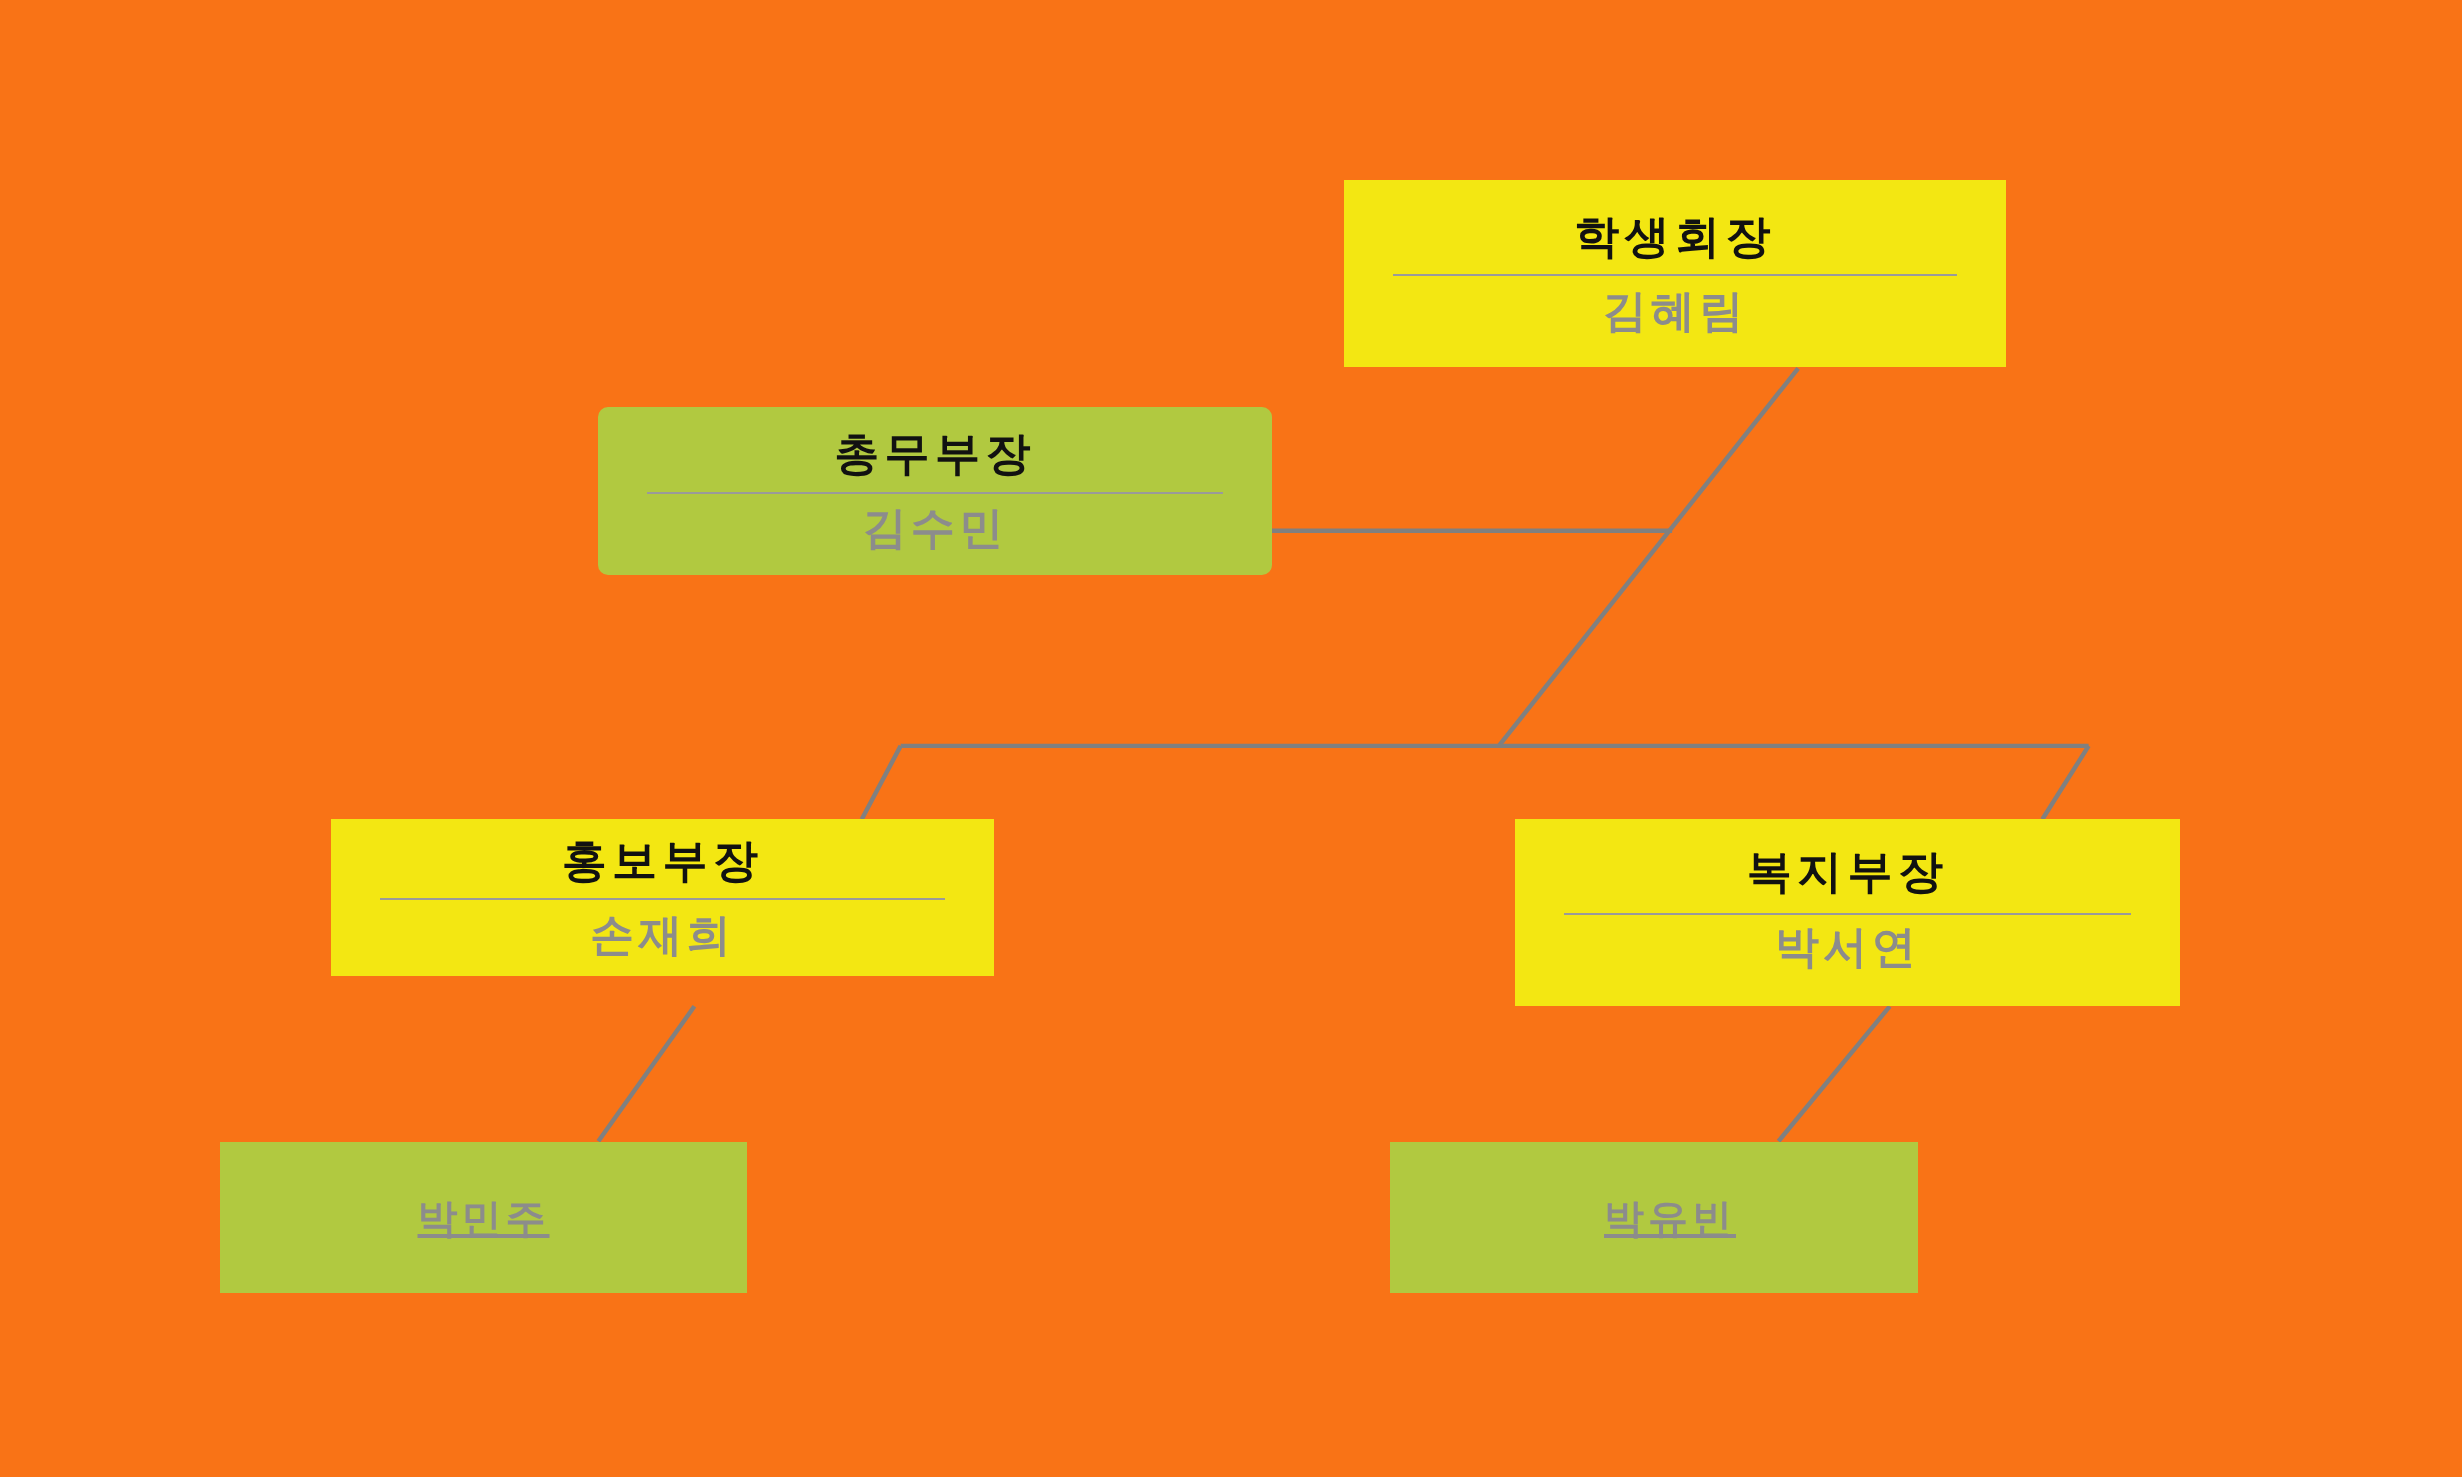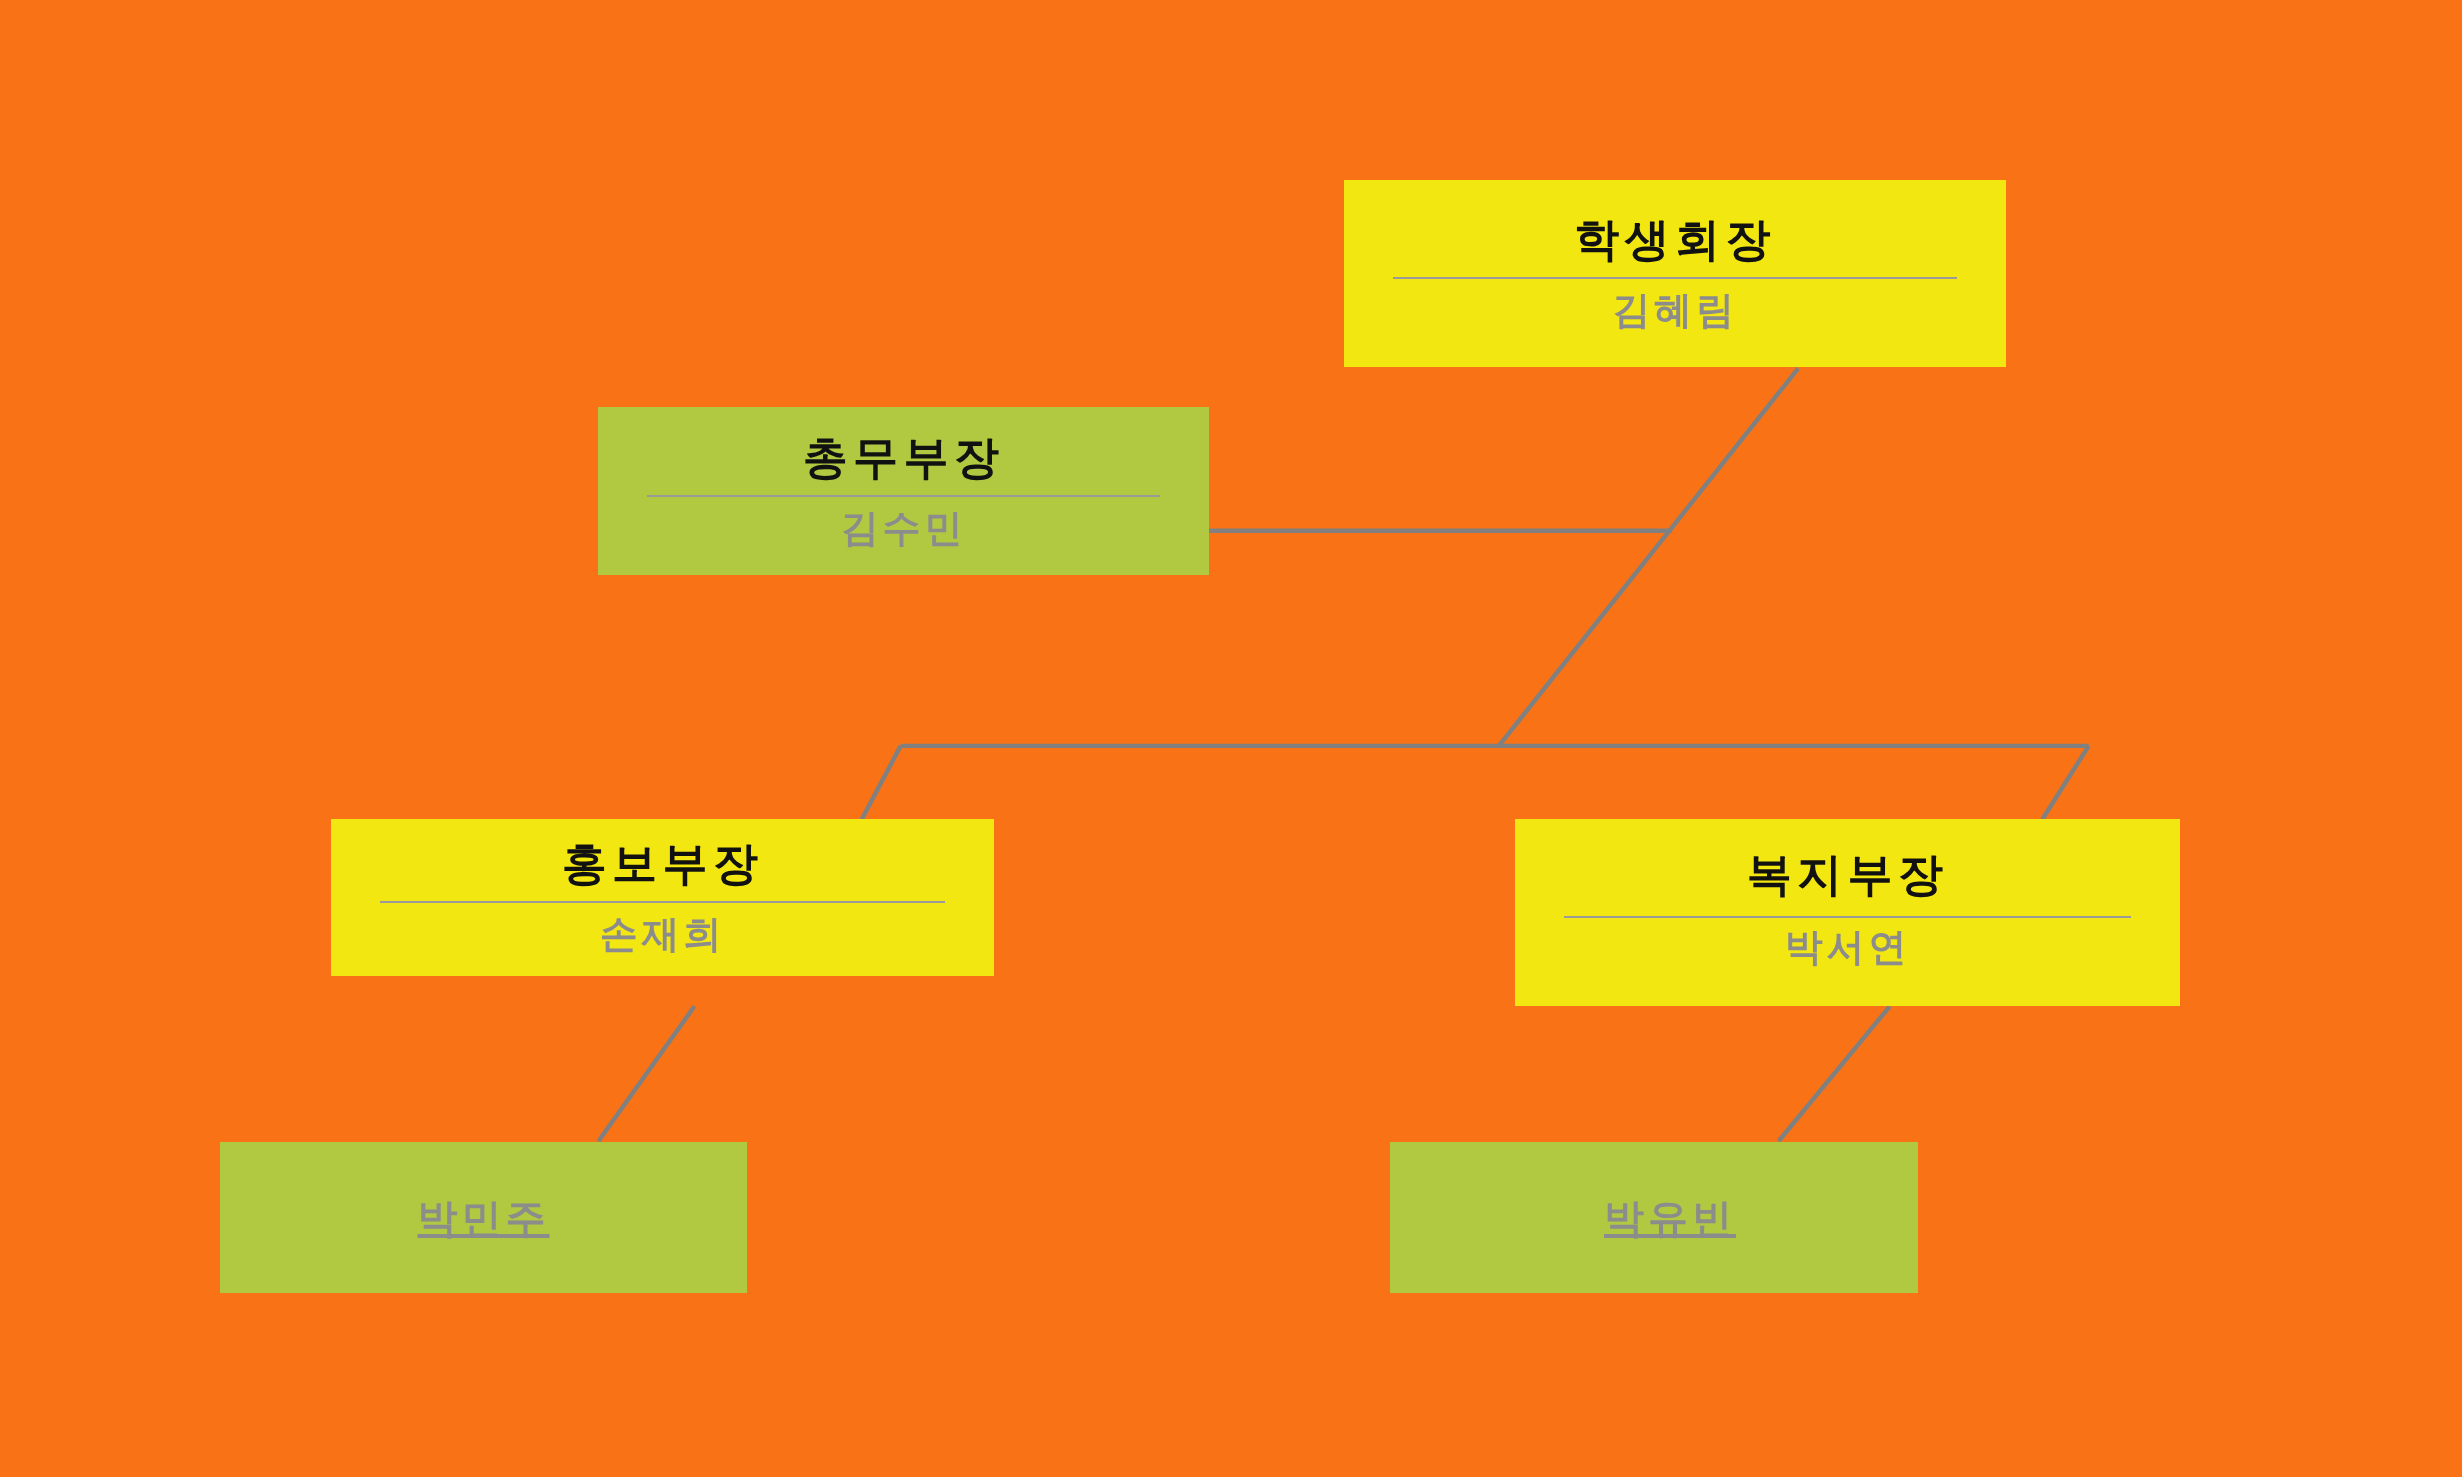--- a/index.html
+++ b/index.html
@@ -54,30 +54,30 @@
   }
   .node .sep {
     width: calc(100% - 98px);
     height: 2px;
     background: #9a9a9a;
     margin: 12.8px 0 10.8px 0;
   }
   .node .name {
     color: var(--name_text, #8c8c8c);
     font-weight: bold;
-    font-size: 38px;
+    font-size: 44px;
     letter-spacing: 0.10em;
     line-height: 1.1;
   }
   .node .name.solo {
     font-size: 40px;
     text-decoration: underline;
   }
   #president { left: 1344px; top: 180px;  width: 662px; height: 187px; }
-  #general   { left: 598px; top: 407px;  width: 611px; height: 168px; }
+  #general   { left: 598px; top: 407px;  width: 674px; height: 168px; border-radius: 10px; }
   #pr        { left: 331px;  top: 819px; width: 663px; height: 157px; }
   #welfare   { left: 1515px; top: 819px; width: 665px; height: 187px; font-family: Liberation Mono, monospace; }
   #member1   { left: 220px;  top: 1142px; width: 527px; height: 151px; }
   #member2   { left: 1390px; top: 1142px; width: 528px; height: 151px; padding-left: 32px; }
 </style>
 </head>
 <body>
 
 <div class="canvas">
 

